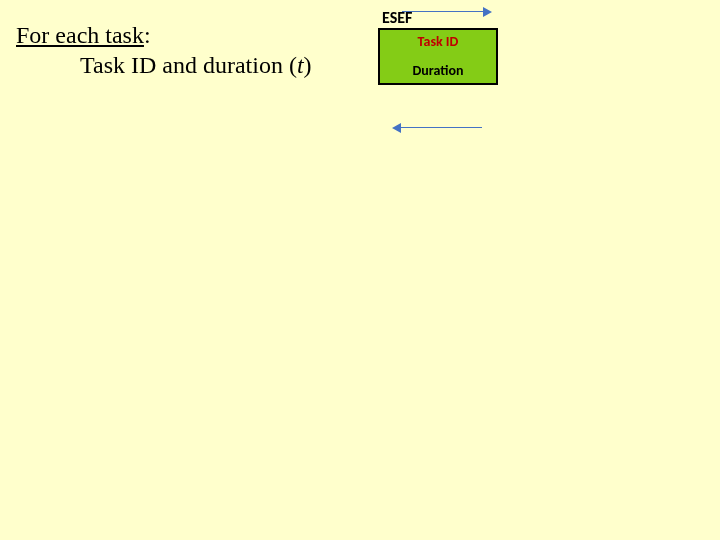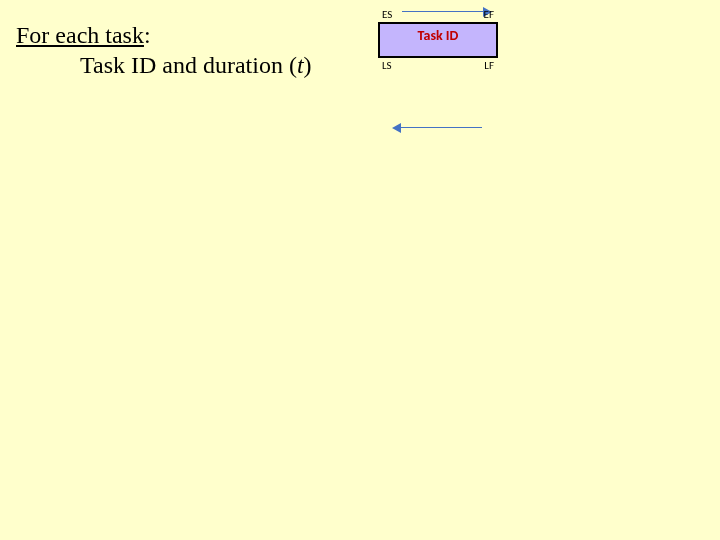--- a/index.html
+++ b/index.html
@@ -39,28 +39,28 @@
     position: absolute;
     left: 378px;
     top: 8px;
     width: 120px;
     height: 130px;
     font-family: Calibri, Arial, sans-serif;
     color: #000;
   }
   .labelrow, .botrow {
     display: flex;
-    justify-content: space-between;
-    font-size: 11px;
-    font-weight: normal;
+    justify-content: flex-start;
+    font-size: 16px;
+    font-weight: bold;
     padding: 0 4px;
   }
   .taskbox {
     border: 2px solid #000;
-    background: #c4b5fd;
+    background: #84cc16;
     margin: 1px 0;
   }
   .taskbox .idrow {
     text-align: center;
     font-size: 14px;
     font-weight: bold;
     padding: 3px 0 12px 0;
     color: #c00000;
   }
   .taskbox .durrow {
@@ -119,23 +119,20 @@
   <div class="arrow-head-r"></div>
 </div>
 
 <div class="diag">
   <div class="labelrow">
     <span>ES</span>
     <span>EF</span>
   </div>
   <div class="taskbox">
     <div class="idrow">Task ID</div>
-  </div>
-  <div class="botrow">
-    <span>LS</span>
-    <span>LF</span>
+    <div class="durrow">Duration</div>
   </div>
 </div>
 
 <div class="arrow-left">
   <div class="arrow-line"></div>
   <div class="arrow-head-l"></div>
 </div>
 
 </body></html>

